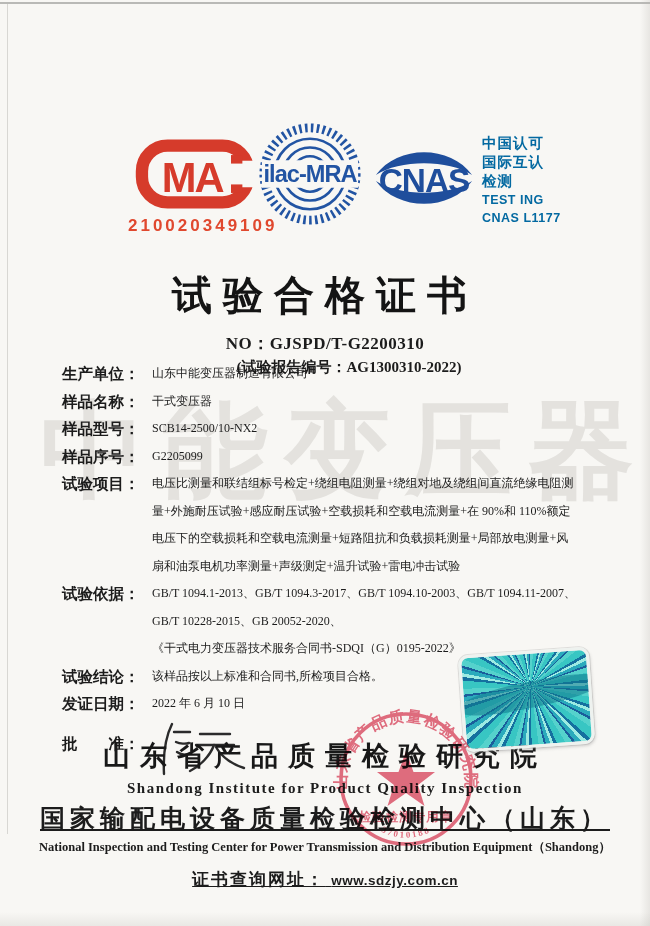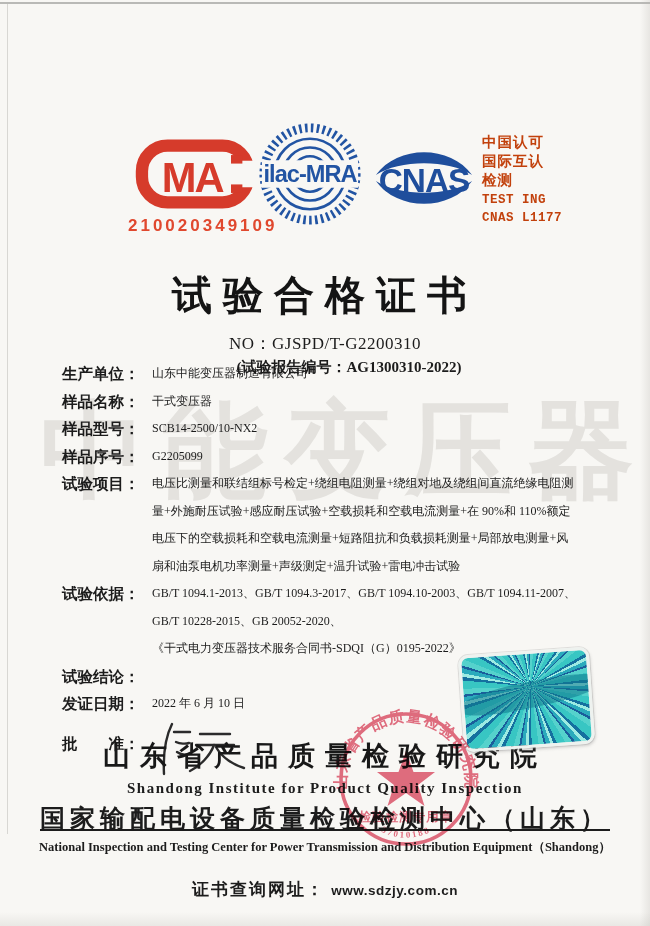--- a/index.html
+++ b/index.html
@@ -22,49 +22,49 @@
     color:rgba(125,120,112,0.16); font-weight:bold;
   }
 
   
   .logos{position:absolute; left:0; top:0; width:650px; z-index:2;}
   .cma{position:absolute; left:128px; top:138px; width:134px; text-align:center;}
   .cma-number{margin-top:2px; font-family:"Liberation Sans",sans-serif;
     font-weight:bold; font-size:17px; letter-spacing:3px; color:#e0482e;}
   .ilac{position:absolute; left:256px; top:120px;}
   .cnas-mark{position:absolute; left:370px; top:142px;}
-  .cnas-text{position:absolute; left:482px; top:134px; color:#c2410c;
-    font-family:Liberation Mono, monospace; font-weight:bold;}
+  .cnas-text{position:absolute; left:482px; top:134px; color:#0369a1;
+    font-family:Liberation Sans, sans-serif; font-weight:bold;}
   .cnas-text .cn{font-size:14.5px; line-height:19px; letter-spacing:1px;}
   .cnas-text .en{font-size:12.5px; line-height:18px; letter-spacing:.5px;}
 
   
   .title-block{position:absolute; left:0; top:268px; width:650px; text-align:center; z-index:2;}
   .title-main{font-size:40px; font-weight:bold; letter-spacing:11px; color:#141414;}
-  .title-no{margin-top:9px; font-size:17px; font-weight:normal; letter-spacing:.5px;}
+  .title-no{margin-top:9px; font-size:17px; font-weight:bold; letter-spacing:.5px;}
   .title-report{margin-top:3px; font-size:15px; font-weight:bold;padding-left:48px;}
 
   
   .fields{position:absolute; left:62px; top:360px; width:552px; z-index:2;}
   .frow{display:flex; align-items:flex-start;}
   .frow .flabel{flex:0 0 90px; font-weight:bold; font-size:15.5px; line-height:27.5px; white-space:nowrap;}
   .frow .fvalue{flex:1; font-size:12px; line-height:27.5px;}
   .frow .fvalue .vline{white-space:nowrap;}
 
   
   .sig-row{position:relative; height:56px;}
   .sig{position:absolute; left:88px; top:-12px;}
 
   
   .footer{position:absolute; left:0; top:738px; width:650px; text-align:center; z-index:2;}
   .org-cn{font-size:27px; font-weight:bold; letter-spacing:10px; color:#181818;}
   .org-en{margin-top:6px; font-size:15px; font-weight:bold; letter-spacing:1.5px;}
   .center-cn{margin-top:5px; font-size:25px; font-weight:bold; letter-spacing:5px;text-decoration:underline;}
   .center-en{margin-top:4px; font-size:12.5px; font-weight:bold;}
-  .query{margin-top:22px; font-size:17px; font-weight:bold; letter-spacing:2px;}
+  .query{margin-top:12px; font-size:17px; font-weight:bold; letter-spacing:2px;text-decoration:underline;}
   .query .url{font-family:"Liberation Sans",sans-serif; font-size:13.5px; letter-spacing:.5px; font-weight:bold;}
 
   
   .holo{
     position:absolute; left:461px; top:651px; width:131px; height:97px; z-index:3;
     transform:rotate(-4deg); border-radius:10px; border:3px solid #eef2ef;
     box-shadow:0 0 0 1px rgba(150,150,150,.25), 1px 2px 3px rgba(100,100,100,.25);
     background:
       repeating-conic-gradient(from 8deg at 54% 36%,
         #38c6c3 0deg 7deg, #15709f 7deg 10deg, #9debe2 10deg 13deg,
@@ -174,20 +174,23 @@
   <div class="frow">
     <div class="flabel">试验依据：</div>
     <div class="fvalue">
       <div class="vline">GB/T 1094.1-2013、GB/T 1094.3-2017、GB/T 1094.10-2003、GB/T 1094.11-2007、</div>
       <div class="vline">GB/T 10228-2015、GB 20052-2020、</div>
       <div class="vline">《干式电力变压器技术服务合同书-SDQI（G）0195-2022》</div>
     </div>
   </div>
   <div class="frow">
     <div class="flabel">试验结论：</div>
+    <div class="fvalue">
+        <div class="vline">该样品按以上标准和合同书,所检项目合格。</div>
+      </div>
   </div>
   <div class="frow">
     <div class="flabel">发证日期：</div>
     <div class="fvalue">
         <div class="vline">2022 年 6 月 10 日</div>
       </div>
   </div>
   <div class="frow sig-row" style="margin-top:12px;">
     <div class="flabel">批　　准：</div>
     <div class="sig">

